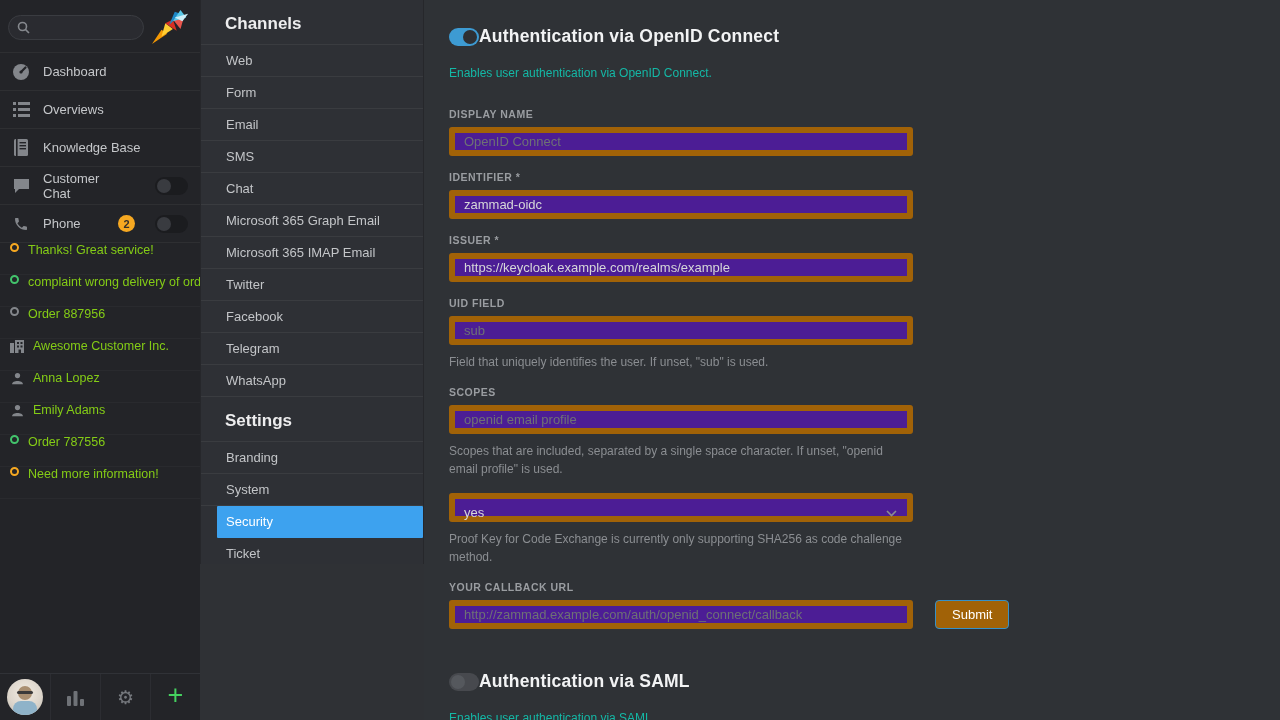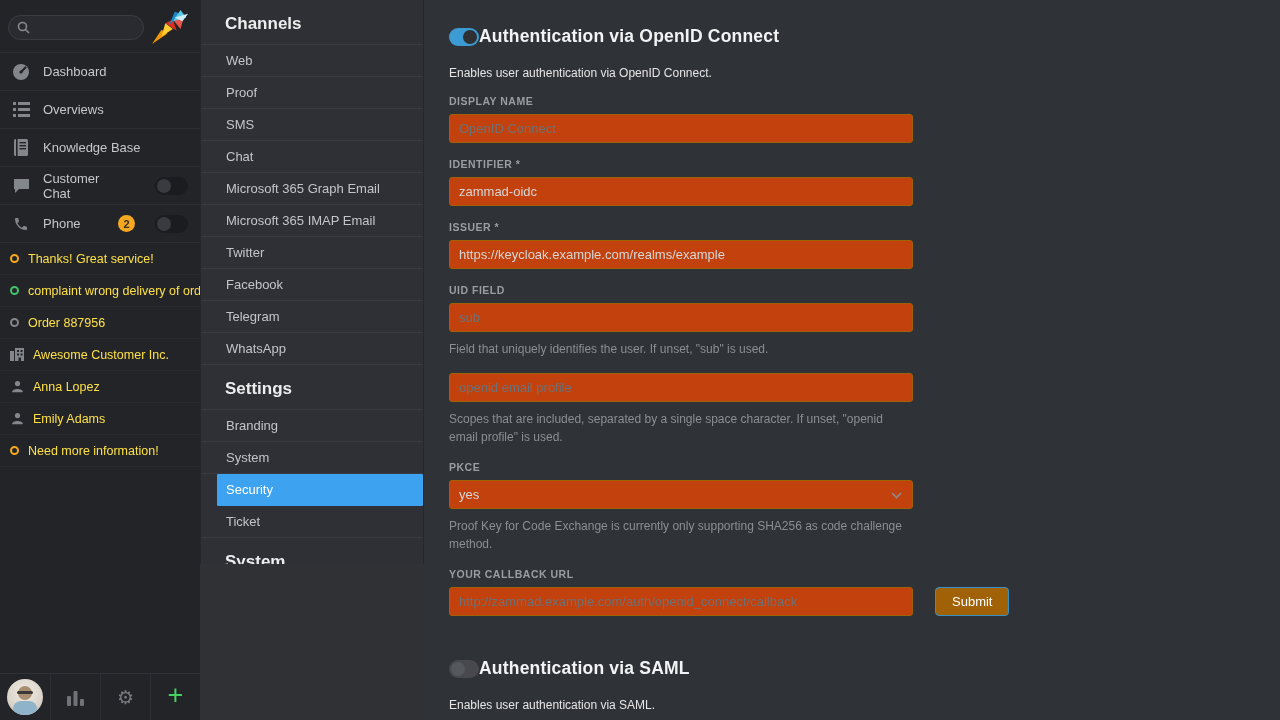--- a/index.html
+++ b/index.html
@@ -41,22 +41,22 @@
   .switch { position:relative; display:inline-block; border-radius:9px; flex-shrink:0; }
   .switch::after { content:''; position:absolute; border-radius:50%; top:2px; }
   .sw-sidebar { width:33px; height:18px; background:#1b1c1f; }
   .sw-sidebar::after { width:14px; height:14px; left:2px; background:#393b40; }
   .sw-on { width:30px; height:18px; background:#3d9bd3; }
   .sw-on::after { width:14px; height:14px; right:2px; background:#2e3034; }
   .sw-off { width:30px; height:18px; background:#47494e; }
   .sw-off::after { width:14px; height:14px; left:2px; background:#55585d; }
   .conv-list { list-style:none; border-top:1px solid rgba(255,255,255,0.05); }
   .conv-item {
-    height:32px; display:flex; align-items:center; padding:0 10px; gap:9px;
-    font-size:12.5px; color:#fde047; border-bottom:1px solid rgba(255,255,255,0.03);
+    height:32px; display:flex; align-items:flex-start; padding:0 10px; gap:9px;
+    font-size:12.5px; color:#84cc16; border-bottom:1px solid rgba(255,255,255,0.03);
     cursor:pointer; white-space:nowrap; overflow:hidden;
   }
   .state-ring { width:9px; height:9px; border-radius:50%; border:2px solid #888; flex-shrink:0; }
   .conv-item .cicon { width:14px; height:14px; display:flex; align-items:center; justify-content:center; flex-shrink:0; }
   .sidebar-fill { flex:1; }
   .bottom-bar {
     height:47px; border-top:1px solid #303237; display:grid;
     grid-template-columns:repeat(4,1fr);
   }
   .bottom-cell {
@@ -89,28 +89,28 @@
   }
   .ss-item.active {
     background:#3da2ef; color:#ffffff; margin-left:16px; padding-left:9px;
     border-bottom-color:transparent; border-radius:1px;
   }
 
   
   .main { flex:1; height:720px; background:#2f3236; padding:26px 0 0 25px; overflow:hidden; }
   .section-head { display:flex; align-items:center; margin-bottom:19px; }
   .section-title { font-size:17.5px; font-weight:700; color:#f2f3f4; letter-spacing:0.2px; }
-  .section-desc { font-size:12px; color:#e5e5e5; margin-bottom:15px; }
+  .section-desc { font-size:12px; color:#14b8a6; margin-bottom:28px; }
   .field { margin-bottom:15px; width:464px; }
   .field-label {
     font-size:10.5px; font-weight:700; color:#9a9da1; letter-spacing:0.5px;
     margin-bottom:7px; display:block;
   }
   .text-input, .select-box {
-    width:464px; height:29px; background:#c2410c; border:1px solid #a16207;
+    width:464px; height:29px; background:#4c1d95; border:6px solid #a16207;
     border-radius:3px; color:#d6d7d9; font-size:13px; padding:0 9px;
     font-family:inherit; outline:none; display:block;
   }
   .text-input::placeholder { color:#6e7175; opacity:1; }
   .select-box { line-height:27px; position:relative; cursor:pointer; }
   .select-chevron { position:absolute; right:10px; top:11px; }
   .help-text { font-size:12px; color:#8b8e92; line-height:1.5; margin-top:8px; width:464px; }
   .callback-row { display:flex; gap:22px; }
   .submit-btn {
     height:29px; padding:0 16px; background:#a16207; border:1px solid #3691c8;
@@ -248,20 +248,24 @@
     <li class="conv-item">
       <span class="cicon">
         <svg width="13" height="13" viewBox="0 0 18 18">
             <circle cx="9" cy="5" r="3.6" fill="#83868b"></circle>
             <path d="M1.5,17 C1.5,11 16.5,11 16.5,17 Z" fill="#83868b"></path>
           </svg>
       </span>
       <span>Emily Adams</span>
     </li>
     <li class="conv-item">
+      <span class="state-ring" style="border-color: rgb(67, 196, 108);"></span>
+      <span>Order 787556</span>
+    </li>
+    <li class="conv-item">
       <span class="state-ring" style="border-color: rgb(246, 168, 33);"></span>
       <span>Need more information!</span>
     </li>
   </ul>
 
   <div class="sidebar-fill"></div>
 
   <div class="bottom-bar">
     <div class="bottom-cell">
       <span class="avatar">
@@ -287,21 +291,22 @@
     <div class="bottom-cell">
       <span class="plus-glyph">+</span>
     </div>
   </div>
 </div>
 
 <div class="settings-sidebar">
   <div class="ss-heading">Channels</div>
   <ul class="ss-list">
     <li class="ss-item">Web</li>
-    <li class="ss-item">Proof</li>
+    <li class="ss-item">Form</li>
+    <li class="ss-item">Email</li>
     <li class="ss-item">SMS</li>
     <li class="ss-item">Chat</li>
     <li class="ss-item">Microsoft 365 Graph Email</li>
     <li class="ss-item">Microsoft 365 IMAP Email</li>
     <li class="ss-item">Twitter</li>
     <li class="ss-item">Facebook</li>
     <li class="ss-item">Telegram</li>
     <li class="ss-item">WhatsApp</li>
   </ul>
 
@@ -345,26 +350,26 @@
       <input class="text-input" type="text" value="https://keycloak.example.com/realms/example" style="">
     </div>
 
     <div class="field">
       <label class="field-label">UID FIELD</label>
       <input class="text-input" type="text" placeholder="sub" style="">
       <div class="help-text">Field that uniquely identifies the user. If unset, "sub" is used.</div>
     </div>
 
     <div class="field">
+      <label class="field-label">SCOPES</label>
       <input class="text-input" type="text" placeholder="openid email profile" style="">
       <div class="help-text">Scopes that are included, separated by a single space character. If unset, "openid email profile" is used.</div>
     </div>
 
     <div class="field">
-      <label class="field-label">PKCE</label>
       <div class="select-box">
         <span>yes</span>
         <span class="select-chevron">
           <svg width="11" height="7" viewBox="0 0 11 7">
               <polyline points="1,1 5.5,5.5 10,1" fill="none" stroke="#8a8d92" stroke-width="1.6"></polyline>
             </svg>
         </span>
       </div>
       <div class="help-text">Proof Key for Code Exchange is currently only supporting SHA256 as code challenge method.</div>
     </div>

